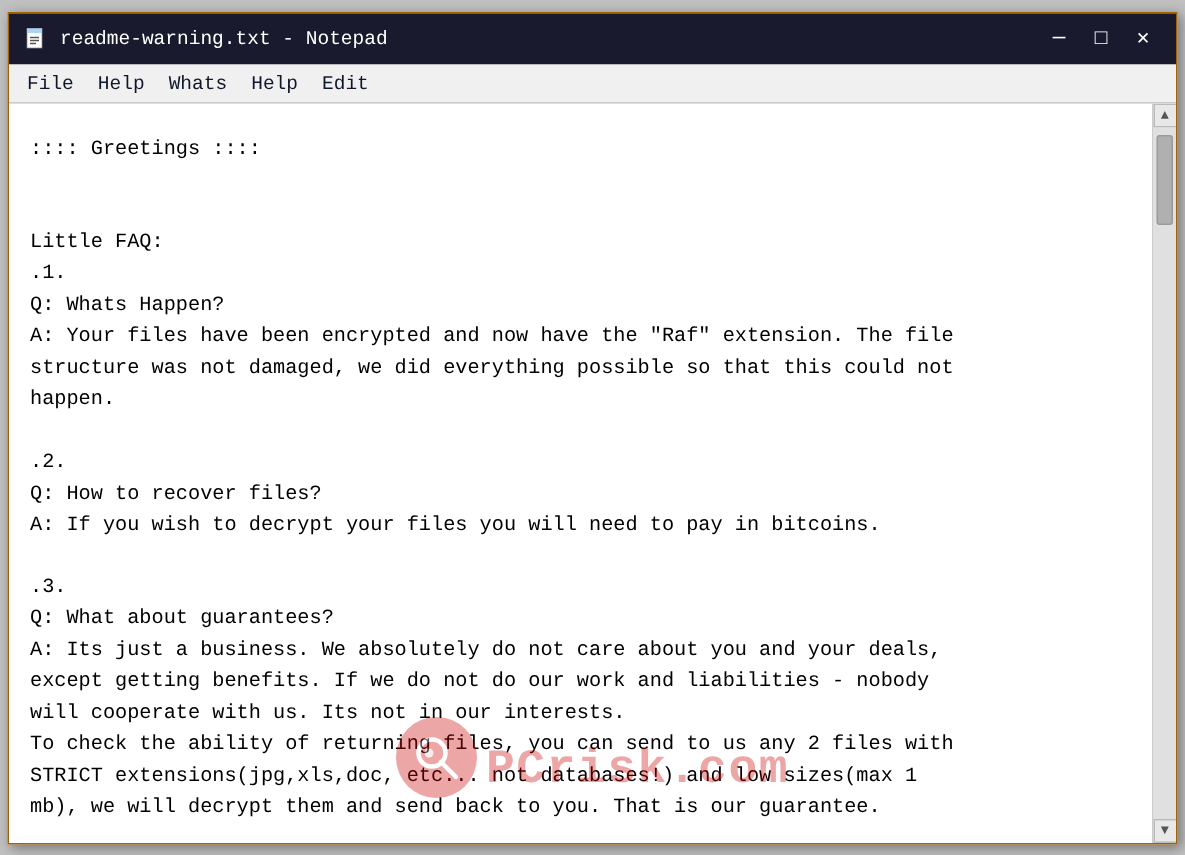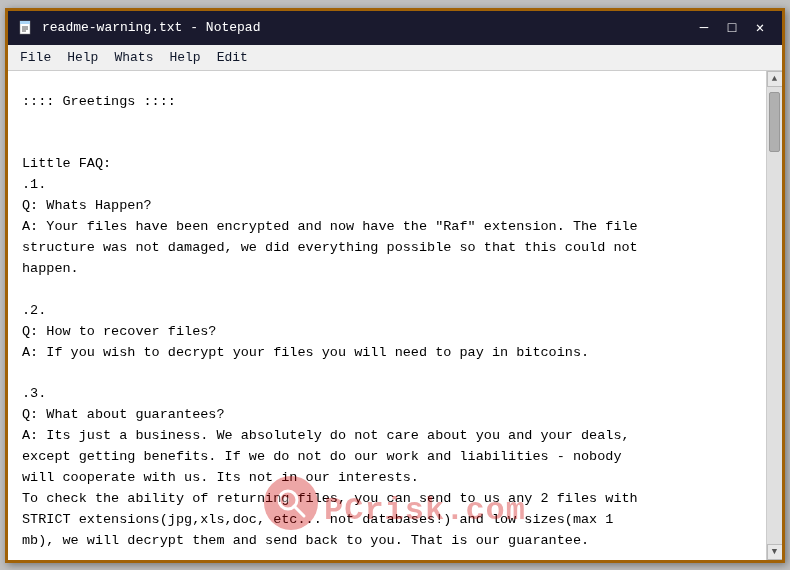--- a/index.html
+++ b/index.html
@@ -10,21 +10,21 @@
       justify-content: center;
       align-items: center;
       width: 790px;
       height: 570px;
       overflow: hidden;
     }
     .window {
       width: 780px;
       height: 555px;
       background: #f0f0f0;
-      border: 3px solid #a16207;
+      border: 1px solid #a16207;
       display: flex;
       flex-direction: column;
       box-shadow: 2px 2px 8px rgba(0,0,0,0.4);
     }
     .title-bar {
       background: #1a1a2e;
       color: white;
       display: flex;
       align-items: center;
       justify-content: space-between;

